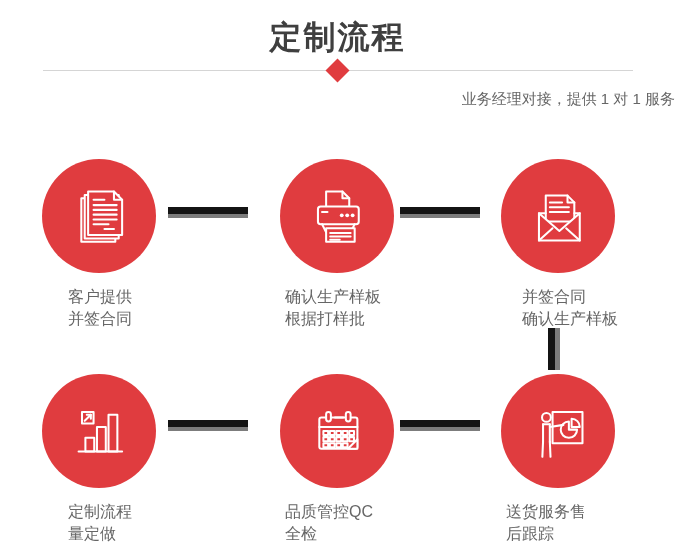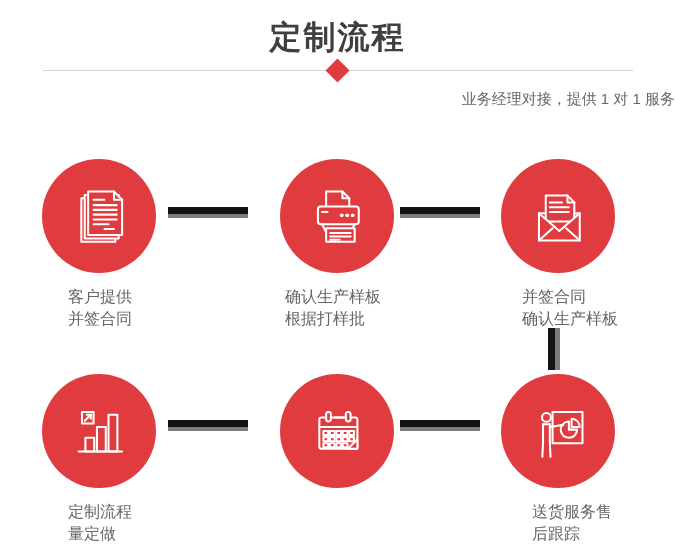--- a/index.html
+++ b/index.html
@@ -155,18 +155,22 @@
   </div>
   <div class="step-label" style="left:522px;top:286px">
     <div>并签合同</div>
     <div>确认生产样板</div>
   </div>
 
   <div class="step-label" style="left:68px;top:501px">
     <div>定制流程</div>
     <div>量定做</div>
   </div>
-  <div class="step-label" style="left:532px;top:501px">
+  <div class="step-label" style="left:285px;top:501px">
+    <div>品质管控QC</div>
+    <div>全检</div>
+  </div>
+  <div class="step-label" style="left:506px;top:501px">
     <div>送货服务售</div>
     <div>后跟踪</div>
   </div>
 
 </div>
 
 </body></html>

